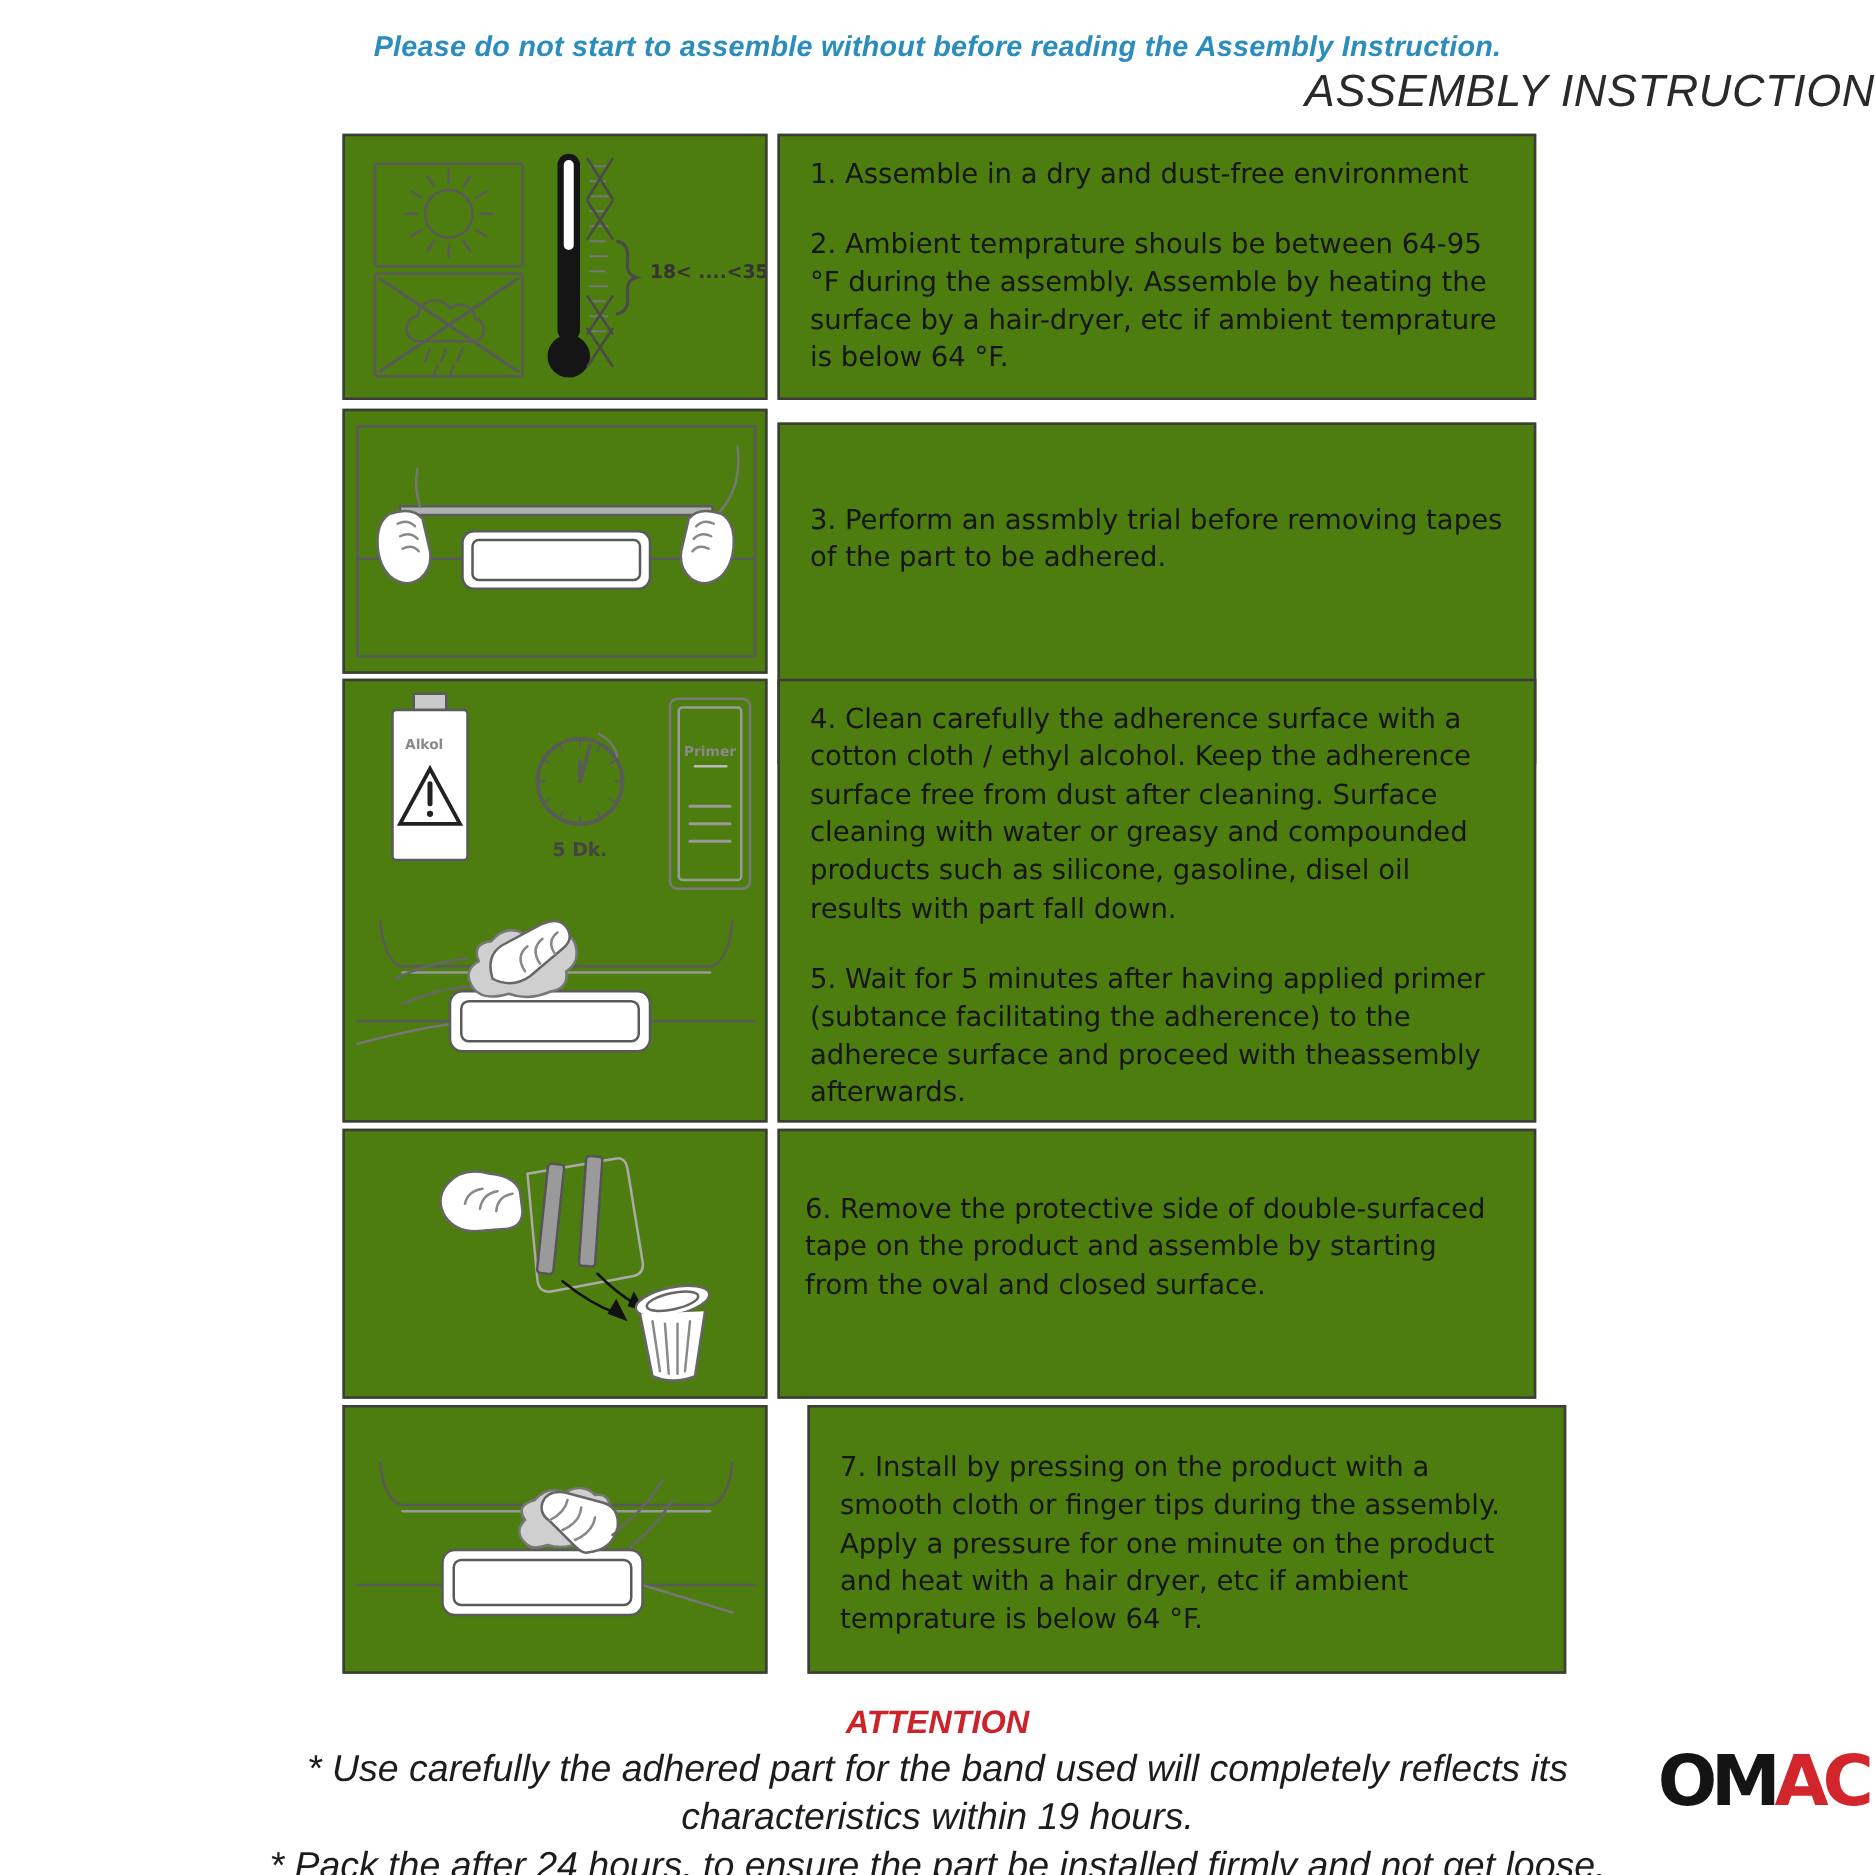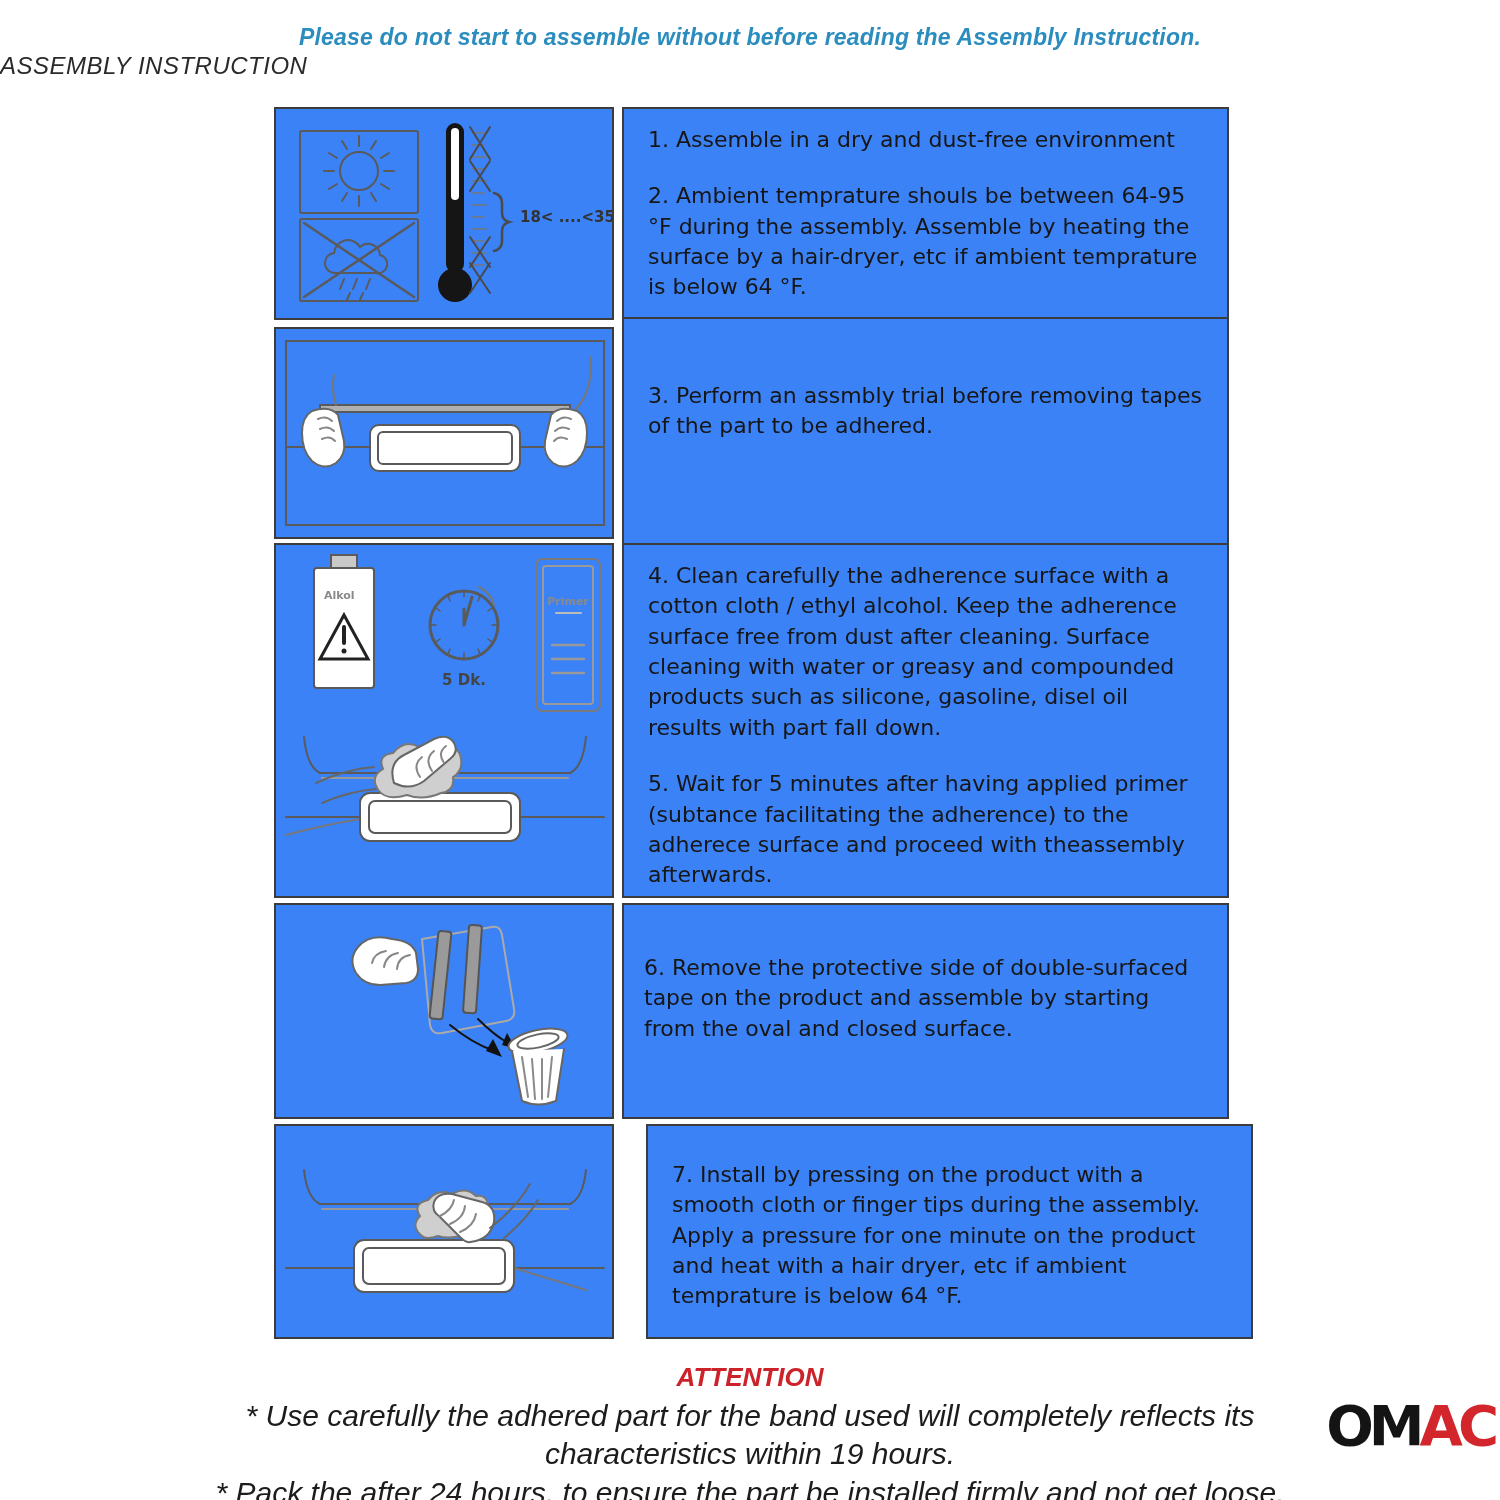--- a/index.html
+++ b/index.html
@@ -1,22 +1,22 @@
 <!DOCTYPE html>
 <html><head>
 <meta charset="utf-8">
 <style>
   html,body{margin:0;padding:0;background:#ffffff;}
   .sheet{position:relative;width:1500px;height:1500px;background:#ffffff;overflow:hidden;
          font-family:"Liberation Sans",sans-serif;}
   .warning{position:absolute;left:0;top:24px;width:1500px;text-align:center;
            font-style:italic;font-weight:bold;font-size:23px;color:#2b8cbe;letter-spacing:.2px;}
-  .title{position:absolute;left:0;top:52px;width:1500px;text-align:left;
-         font-style:italic;font-size:24px;color:#2a2a2a;letter-spacing:.5px;}
-  .cell{position:absolute;border:2px solid #3c3c3c;background:#3b82f6;box-sizing:border-box;}
+  .title{position:absolute;left:0;top:52px;width:1500px;text-align:right;
+         font-style:italic;font-size:36px;color:#2a2a2a;letter-spacing:.5px;}
+  .cell{position:absolute;border:2px solid #3c3c3c;background:#4d7c0f;box-sizing:border-box;}
   .img-cell{left:274px;width:340px;}
   .text-cell{left:622px;width:607px;font-family:"DejaVu Sans",sans-serif;font-size:22px;
              line-height:1.38;color:#161616;padding:16px 24px;}
   .text-cell p{margin:0 0 26px 0;}
   .text-cell p:last-child{margin-bottom:0;}
   .attention{position:absolute;left:0;top:1362px;width:1500px;text-align:center;
              font-style:italic;color:#1c1c1c;}
   .attention .att-title{font-weight:bold;font-size:26px;color:#cc2229;margin-bottom:4px;}
   .attention .att-line{font-size:30px;line-height:1.28;}
   .logo{position:absolute;left:1262px;top:1398px;width:232px;text-align:right;
@@ -87,21 +87,21 @@
           <path d="M42,90 q8,-4 14,2 M44,100 q8,-4 14,2 M46,110 q8,-4 13,2" stroke="#888888"></path>
         </g>
         <g>
           <path d="M300,80 q18,-20 14,-52" stroke="#777777"></path>
           <path d="M301,82 q10,6 10,22 q0,18 -10,28 q-12,10 -24,2 q-10,-8 -8,-22 l6,-26 q8,-10 26,-4 z" fill="#ffffff" stroke="#666666"></path>
           <path d="M295,90 q-8,-4 -14,2 M293,100 q-8,-4 -14,2 M291,110 q-8,-4 -13,2" stroke="#888888"></path>
         </g>
       </g>
     </svg>
   </div>
-  <div class="cell text-cell" style="top:317px;height:273px;padding-top:62px;">
+  <div class="cell text-cell" style="top:338px;height:273px;padding-top:62px;">
     <p>3. Perform an assmbly trial before removing tapes of the part to be adhered.</p>
   </div>
 
   <div class="cell img-cell" style="top:543px;height:355px;">
     <svg width="336" height="351" viewBox="0 0 336 351">
       <g stroke="#5a5a5a" stroke-width="2" fill="none" stroke-linecap="round">
         <g>
           <rect x="55" y="10" width="26" height="13" fill="#c9c9c9"></rect>
           <rect x="38" y="23" width="60" height="120" rx="3" fill="#ffffff"></rect>
           <text x="48" y="54" font-size="11" font-weight="bold" fill="#8a8a8a" stroke="none">Alkol</text>

